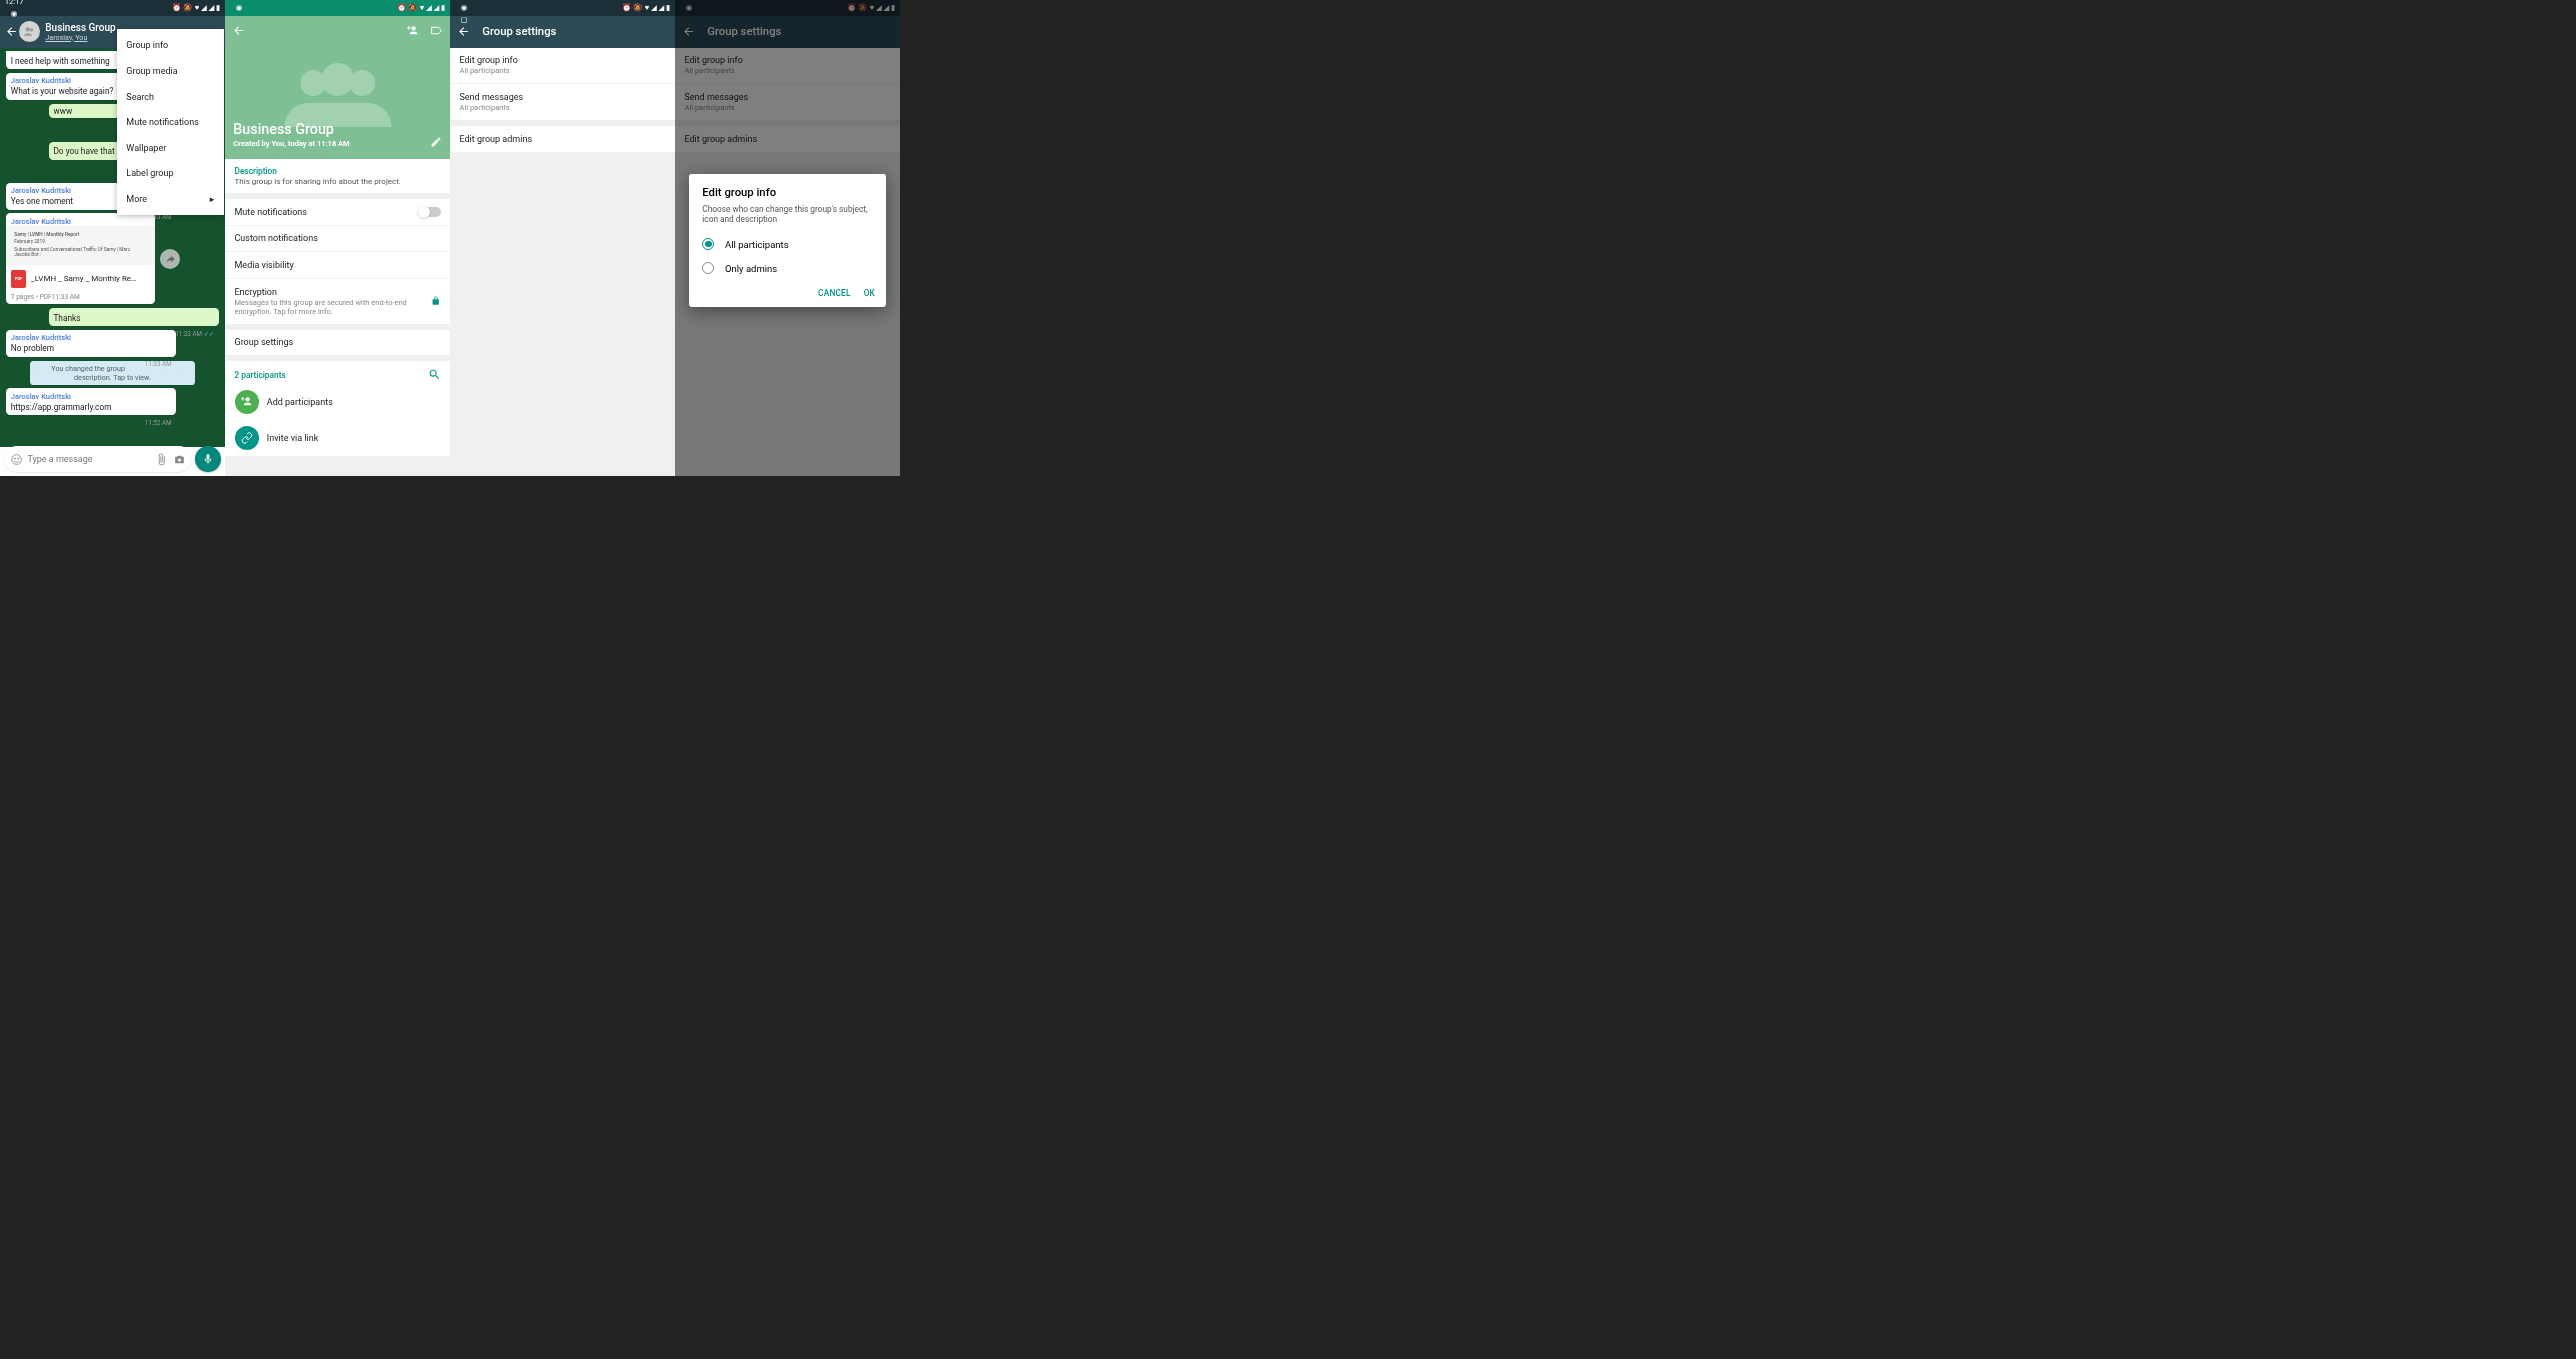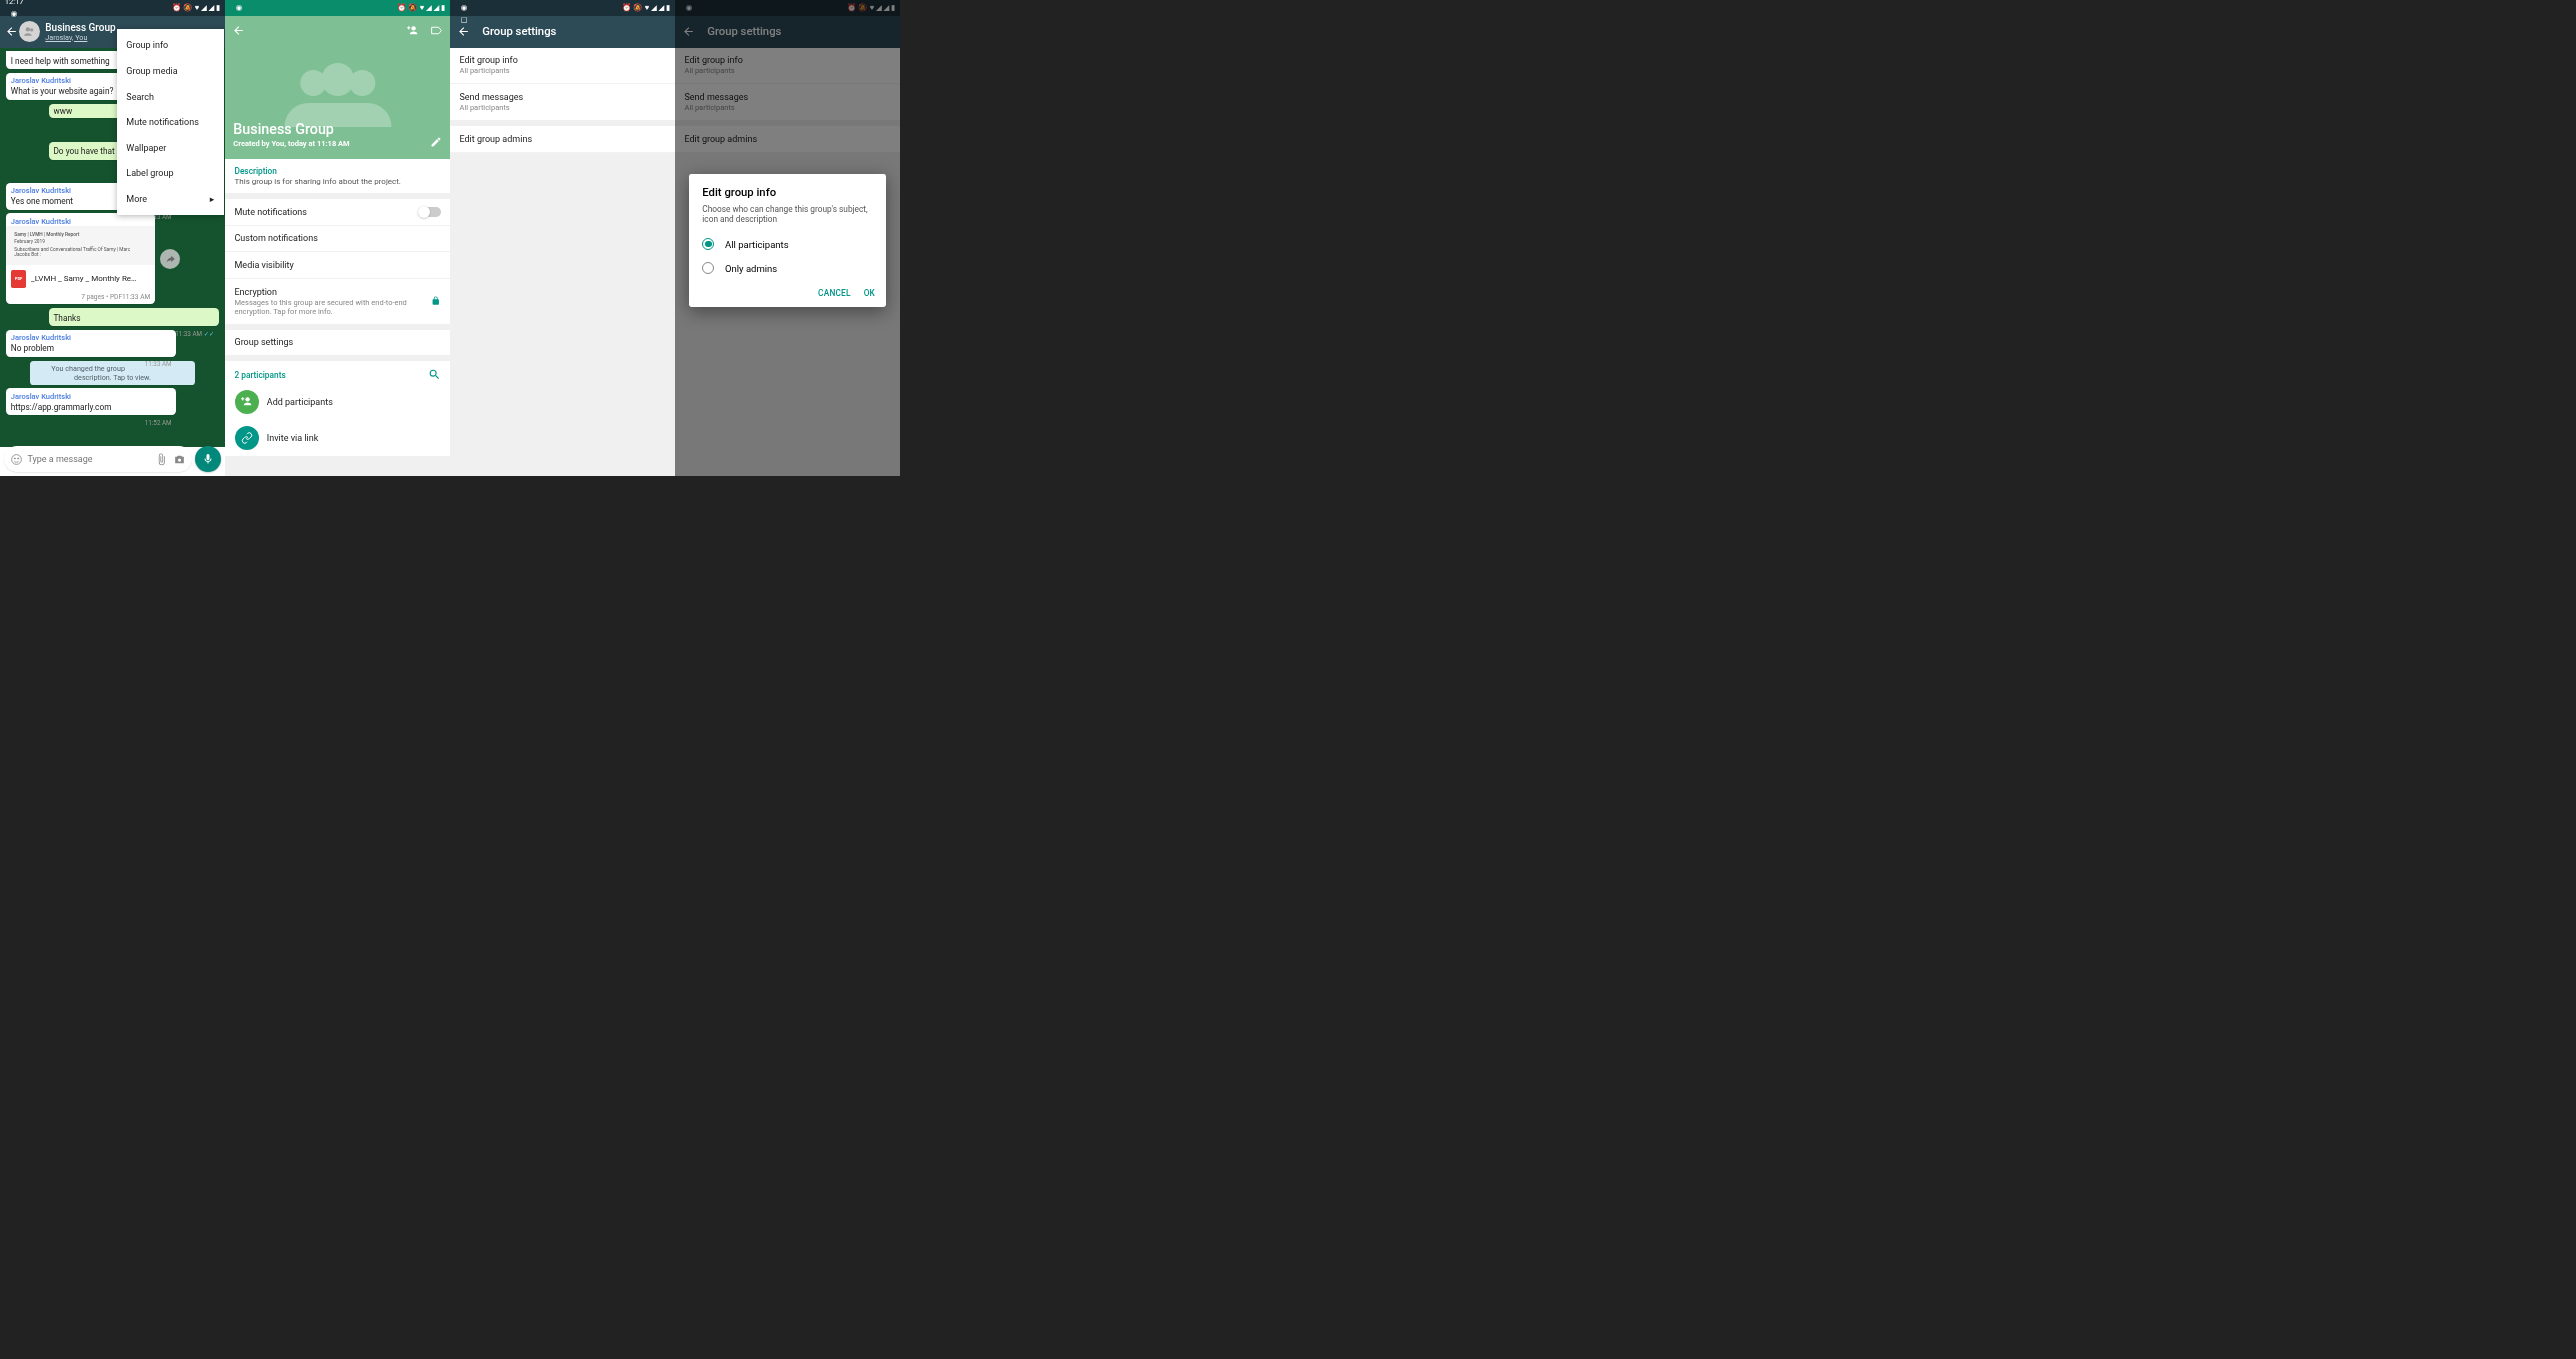--- a/index.html
+++ b/index.html
@@ -26,21 +26,21 @@
 .msg .time { font-size: 6.3px; color: #999; float: right; margin-left: 4.8px; margin-top: 18px; text-align: right; }
 .msg.out .time .ticks { color: #4fc3f7; }
 .link-text { color: #4a7de0; }
 .doc-card { background: #fff; border-radius: 4.2px; padding: 0; width: 149px; box-shadow: 0 0.6px 0.6px rgba(0,0,0,.1); margin-bottom: 3.6px; }
 .doc-card .sender { padding: 3.6px 4.8px 0; }
 .doc-preview { background: #f5f5f5; padding: 6px 8.3px; font-size: 4.8px; color: #555; }
 .doc-preview .line { margin-bottom: 2.4px; }
 .doc-file { display: flex; align-items: center; padding: 4.8px; gap: 4.8px; text-align: center; }
 .doc-icon { width: 15.5px; height: 18px; background: #e53935; border-radius: 1.8px; display: flex; align-items: center; justify-content: center; color: #fff; font-size: 4.2px; font-weight: bold; }
 .doc-name { font-size: 8px; color: #222; }
-.doc-meta { display: flex; justify-content: flex-end; padding: 0 4.8px 3.6px; font-size: 6.6px; color: #888; }
+.doc-meta { display: flex; justify-content: flex-start; padding: 0 4.8px 3.6px; font-size: 6.6px; color: #888; }
 .forward-btn { position: absolute; right: -25px; top: 50%; transform: translateY(-50%); width: 20px; height: 20px; border-radius: 50%; background: rgba(200,200,200,.85); display: flex; align-items: center; justify-content: center; }
 .sys-msg { background: #d4eaf4; color: #52636b; font-size: 7.2px; padding: 3px 6px; border-radius: 3.6px; text-align: center; margin: 3.6px auto; width: fit-content; box-shadow: 0 0.6px 0.6px rgba(0,0,0,.1); }
 .chat-input-bar { height: 29px; background: transparent; display: flex; align-items: center; padding: 0 3.6px; gap: 3.6px; position: absolute; bottom: 2.4px; left: 0; right: 0; }
 .chat-input { flex: 1; height: 26px; background: #fff; border-radius: 13px; display: flex; align-items: center; padding: 0 6px; gap: 4.8px; box-shadow: 0 0.6px 1.2px rgba(0,0,0,.15); }
 .chat-input input { border: none; outline: none; flex: 1; font-size: 9px; color: #888; }
 .mic-btn { width: 26px; height: 26px; border-radius: 50%; background: #00897b; display: flex; align-items: center; justify-content: center; box-shadow: 0 0.6px 1.8px rgba(0,0,0,.3); }
 
 
 .dropdown { position: absolute; top: 29px; right: 1.2px; width: 107px; background: #fff; box-shadow: 0 1.2px 6px rgba(0,0,0,.3); z-index: 10; padding: 3.6px 0; }
 .dropdown-item { padding: 7.8px 9.5px; font-size: 9px; color: #222; display: flex; justify-content: space-between; align-items: center; }

